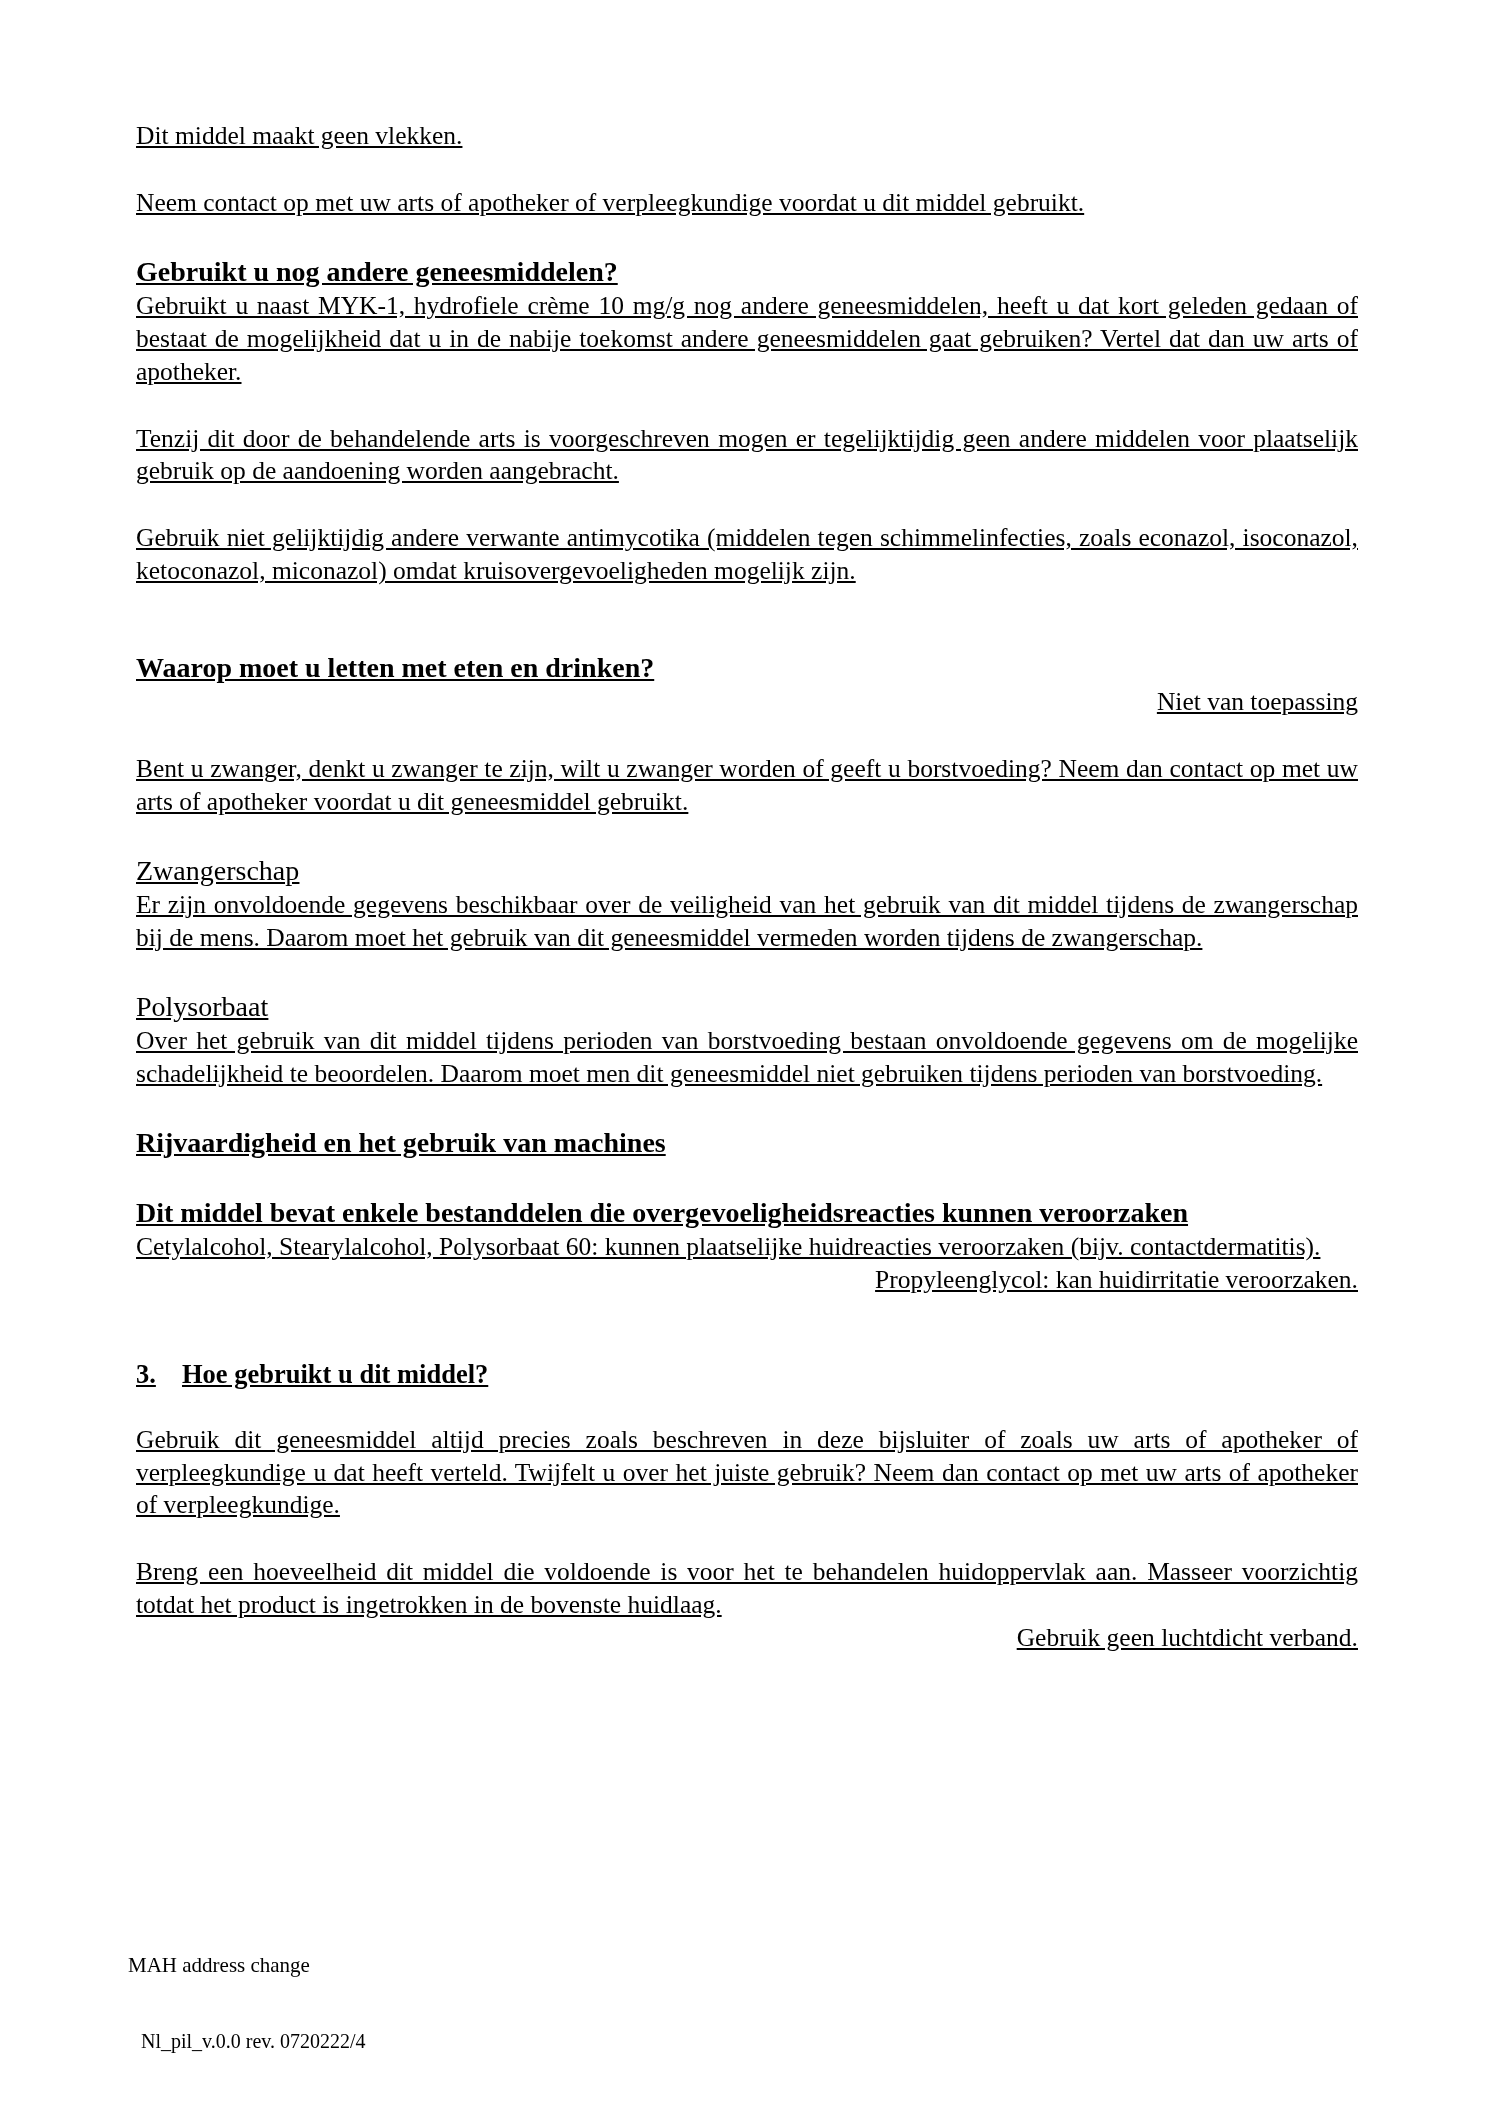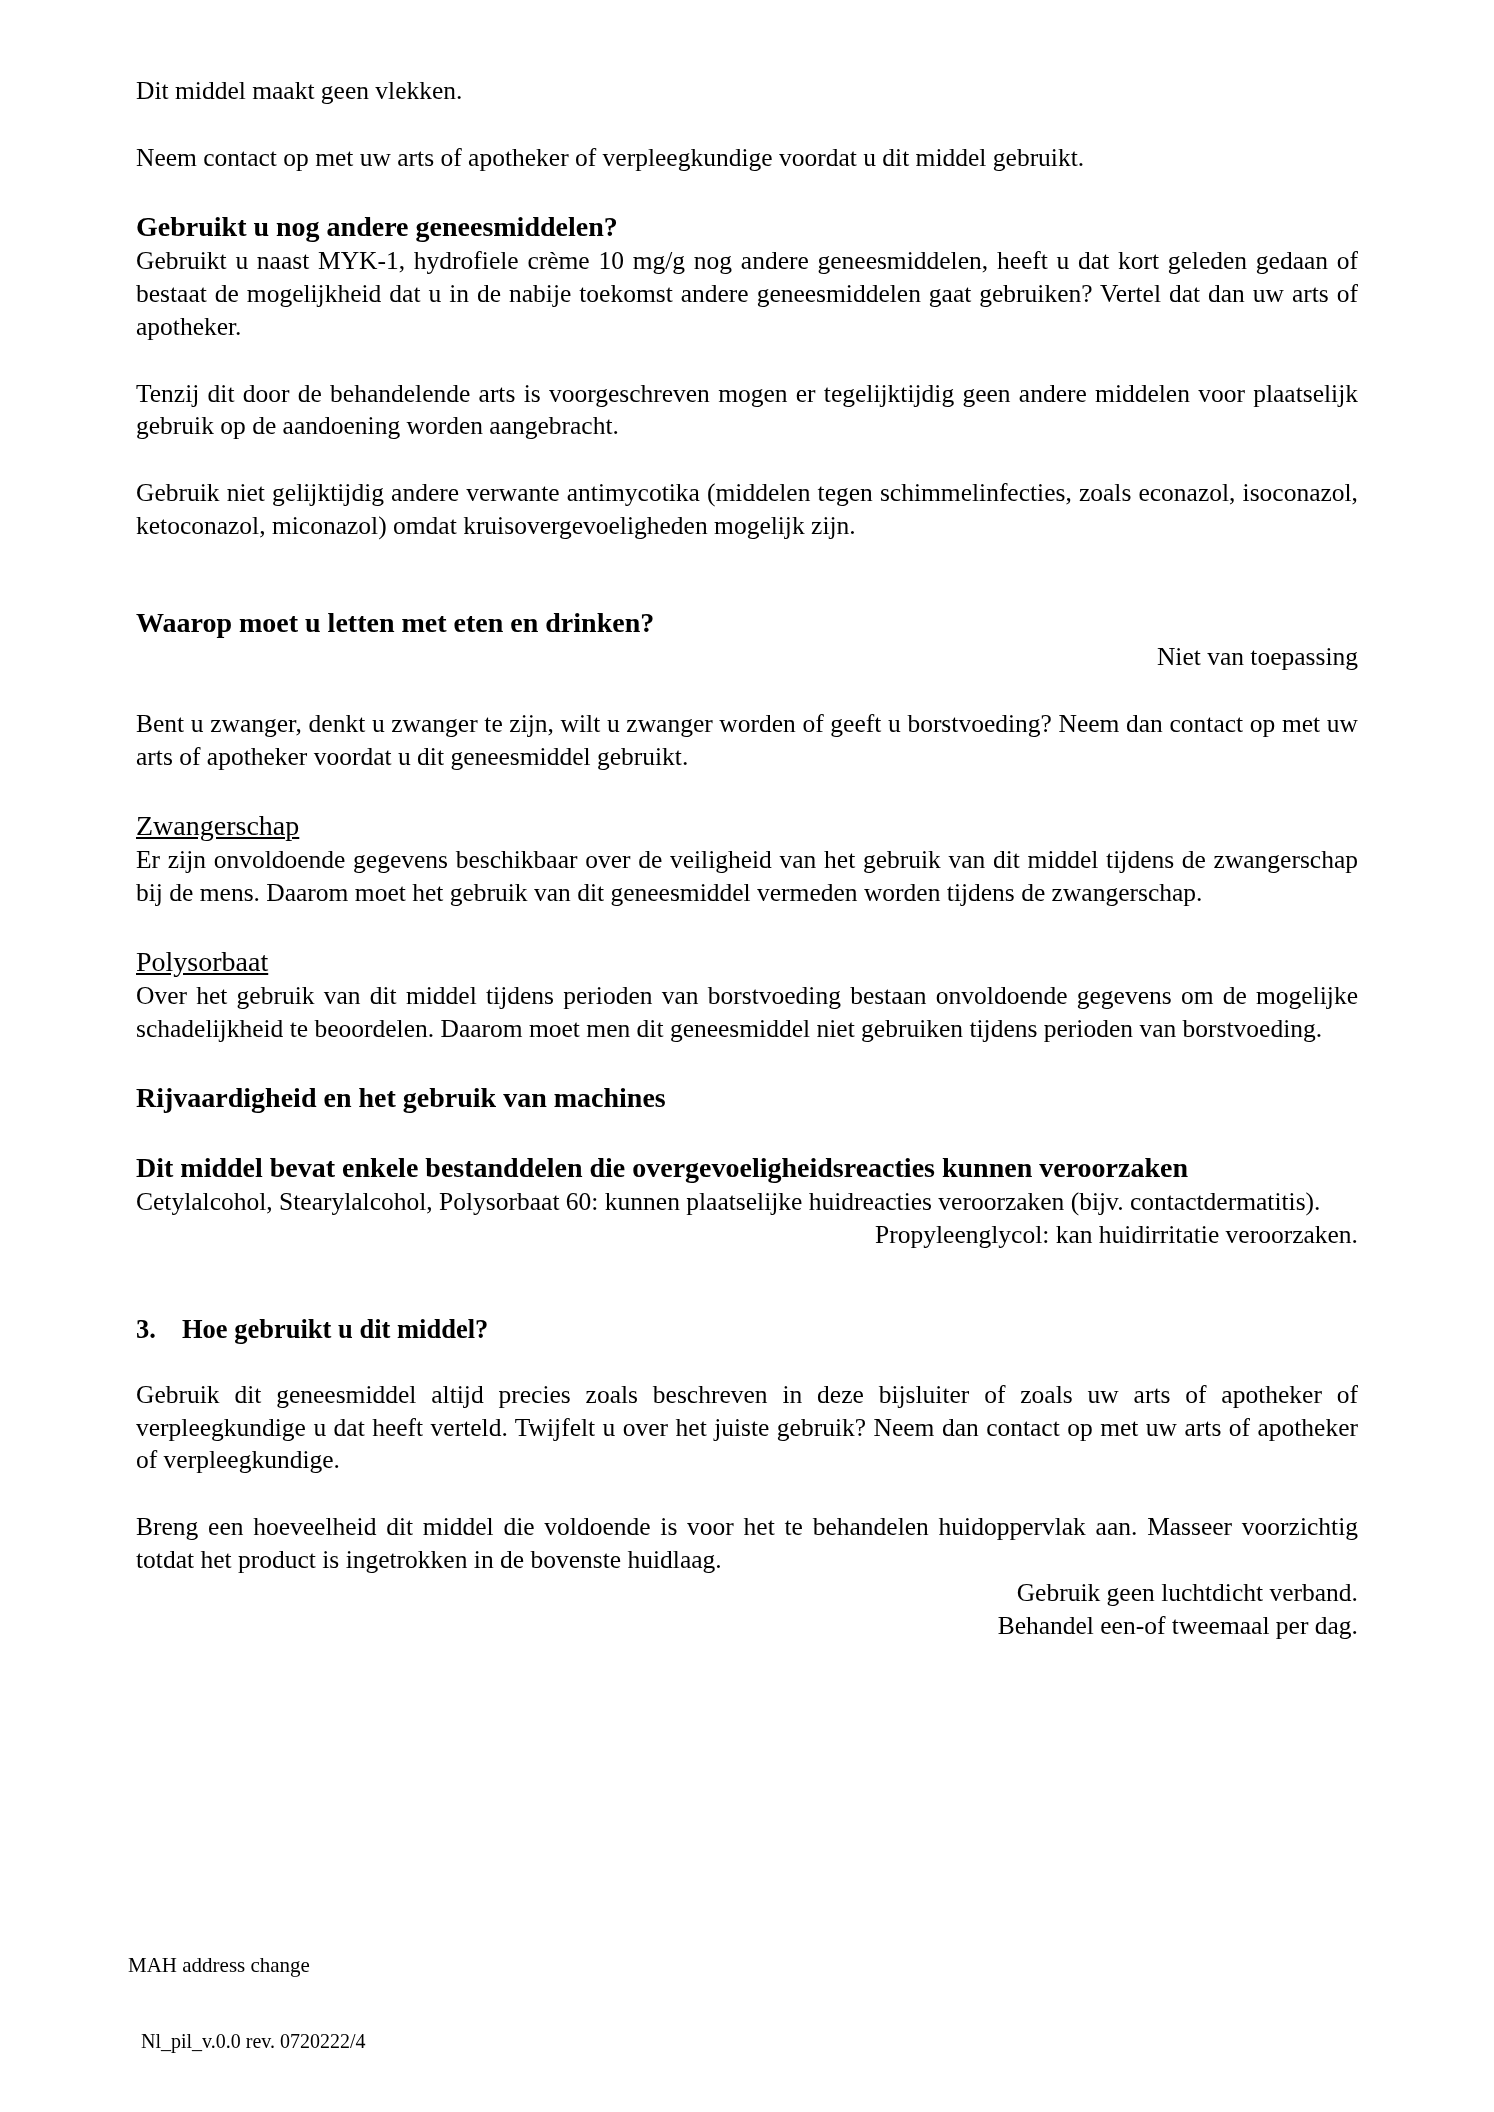--- a/index.html
+++ b/index.html
@@ -10,21 +10,22 @@
   body {
     font-family: "Liberation Serif", serif;
     color: #000000;
   }
   .page {
     width: 1180px;
     height: 2112px;
     position: relative;
     background: #ffffff;
     box-sizing: border-box;
-    padding: 75px 136px 0 136px;
+    padding: 120px 136px 0 136px;
+    text-decoration: underline;
   }
   .content {
     width: 1222px;
   }
   p {
     margin: 0;
     font-size: 25.5px;
     line-height: 1.29;
     text-align: justify;
     text-justify: inter-word;
@@ -125,21 +126,20 @@
       <span class="num">3.</span>
       <span>Hoe gebruikt u dit middel?</span>
     </div>
     <div class="gap-md"></div>
 
     <p>Gebruik dit geneesmiddel altijd precies zoals beschreven in deze bijsluiter of zoals uw arts of apotheker of verpleegkundige u dat heeft verteld. Twijfelt u over het juiste gebruik? Neem dan contact op met uw arts of apotheker of verpleegkundige.</p>
     <div class="gap-md"></div>
 
     <p>Breng een hoeveelheid dit middel die voldoende is voor het te behandelen huidoppervlak aan. Masseer voorzichtig totdat het product is ingetrokken in de bovenste huidlaag.</p>
     <p class="nojust">Gebruik geen luchtdicht verband.</p>
-    <p class="nojust">Behandel een-of tweemaal per dag.</p>
 
   </div>
 
   <div class="footer">
     <p class="footer-note">MAH address change</p>
     <div class="footer-spacer"></div>
     <div class="footer-line">
       <span>Nl_pil_v.0.0 rev. 072022</span>
       <span>2/4</span>
     </div>

